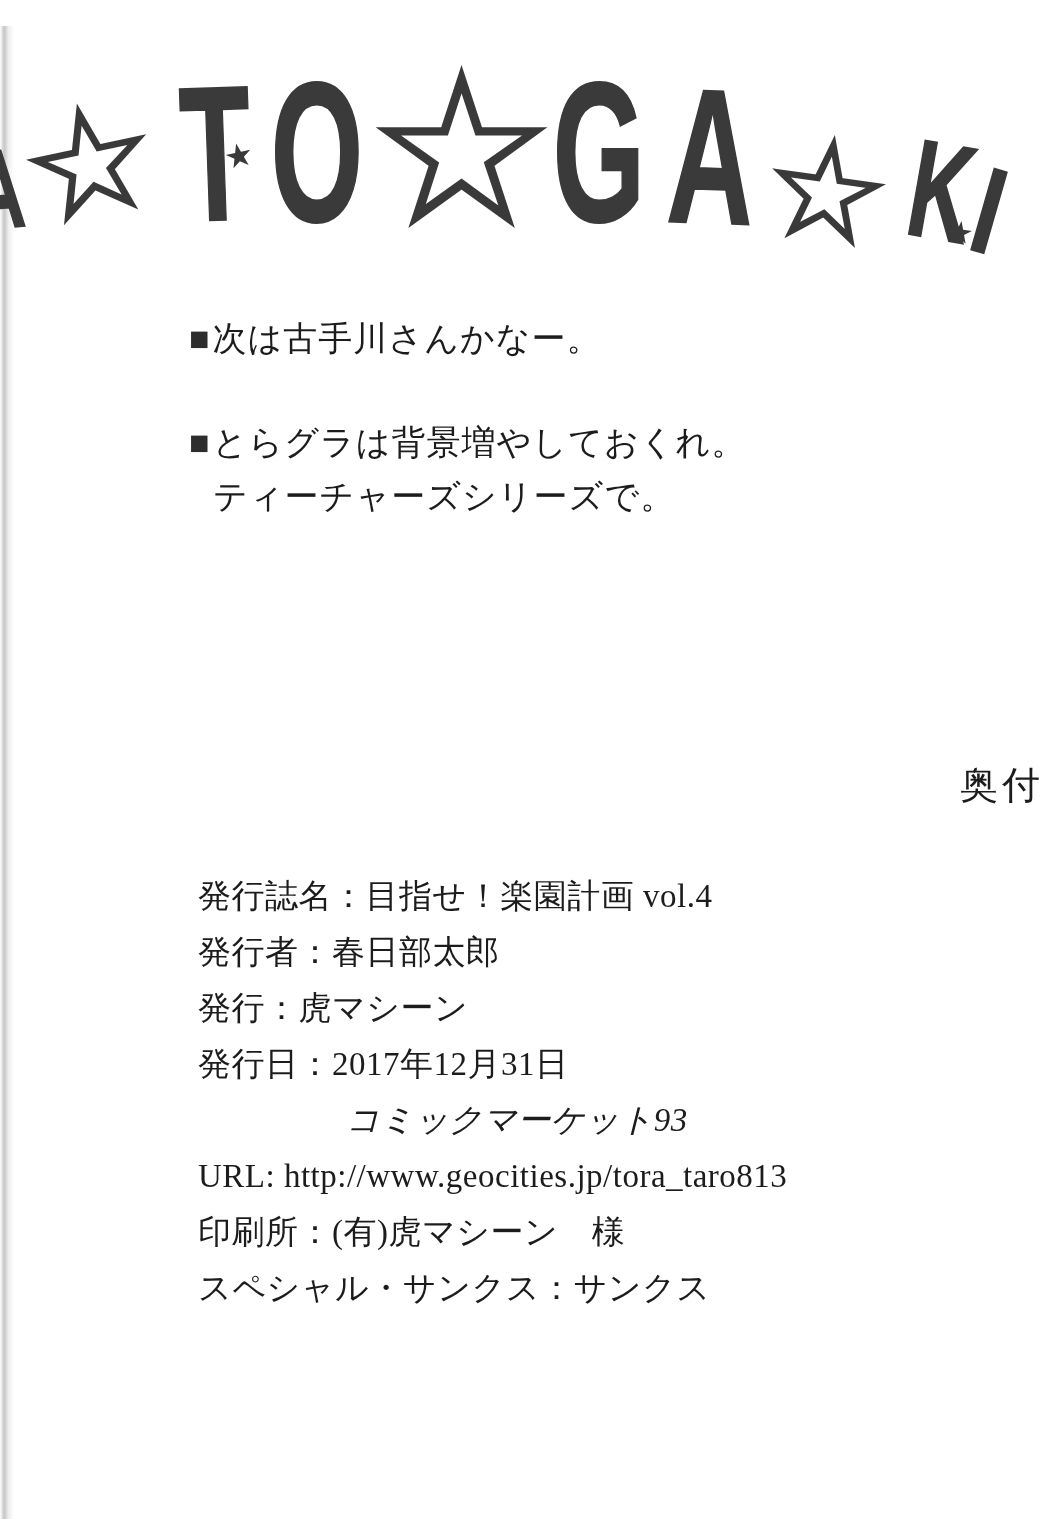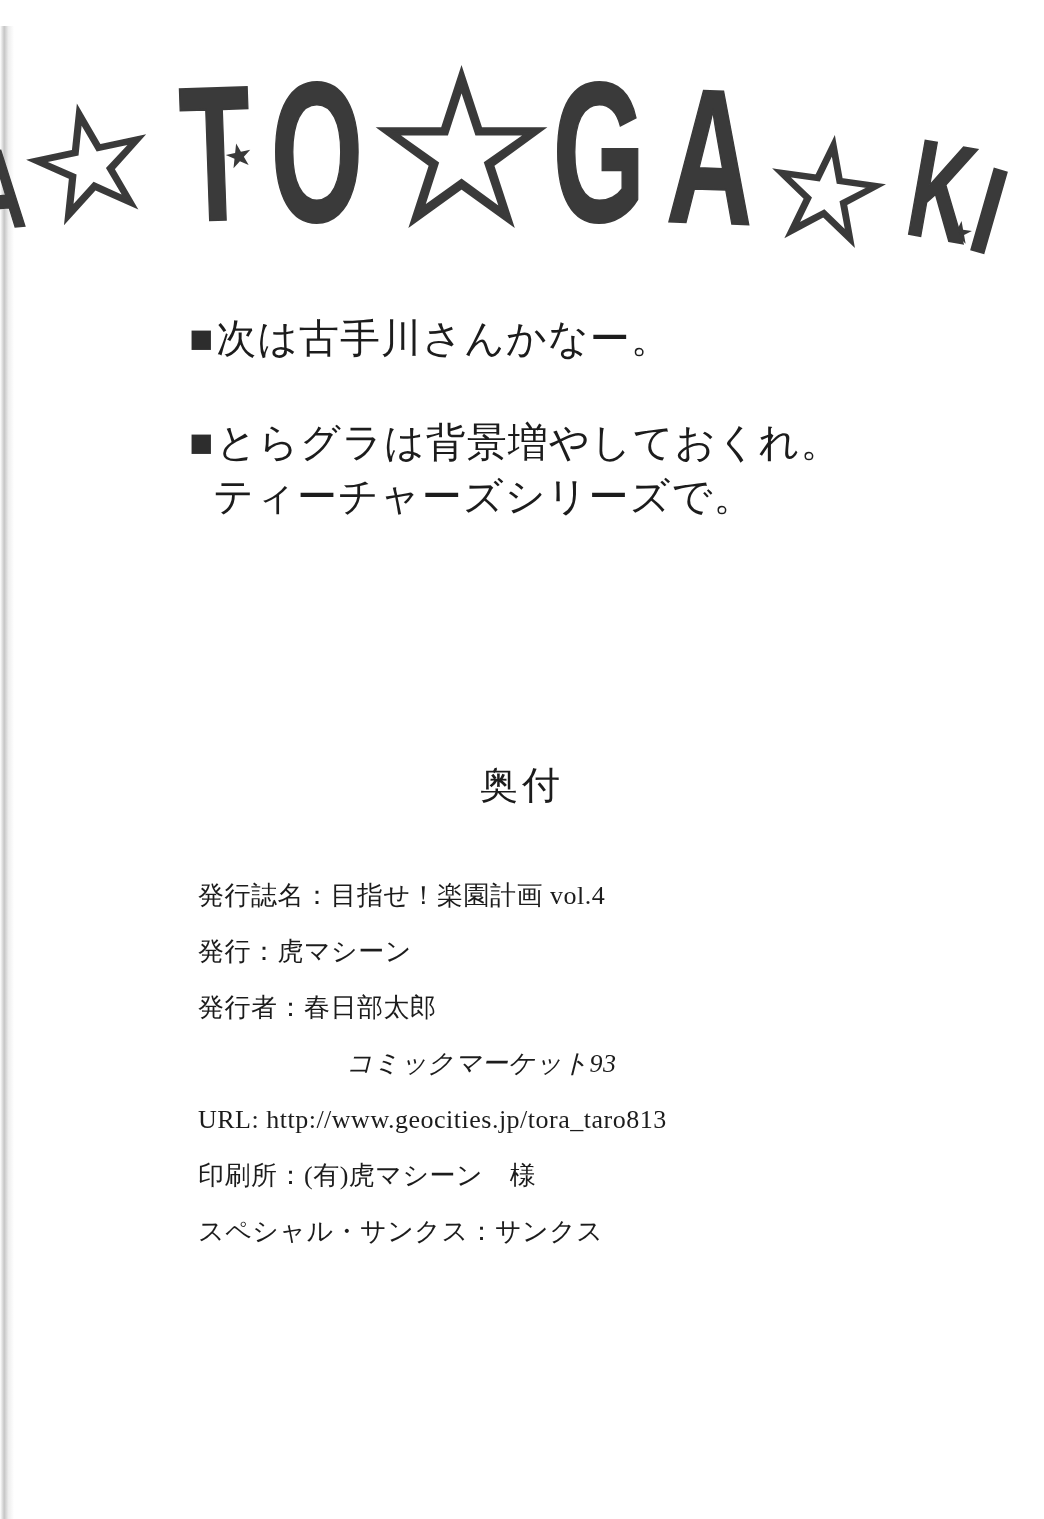--- a/index.html
+++ b/index.html
@@ -63,44 +63,44 @@
     transform: translate(-50%, -50%);
     font-size: 0.22em;
     -webkit-text-stroke: 0;
   }
 
   
   .afterword {
     position: absolute;
     top: 312px;
     left: 189px;
-    font-size: 40px;
+    font-size: 34px;
     line-height: 54px;
     letter-spacing: 1px;
   }
   .aw-item { margin-bottom: 50px; }
   .aw-line { white-space: nowrap; }
   .aw-line2 { padding-left: 24px; }
   .bullet-sq { color: #2d2d2d; margin-right: 2px; }
 
   
   .okuzuke-heading {
     position: absolute;
     top: 760px;
     left: 0;
     width: 100%;
-    text-align: center;
+    text-align: right;
     font-size: 38px;
     letter-spacing: 4px;
   }
   .colophon {
     position: absolute;
     top: 868px;
     left: 198px;
-    font-size: 26px;
+    font-size: 33px;
     line-height: 56px;
     letter-spacing: 0.5px;
   }
   .col-line { white-space: nowrap; }
   .col-line.indent { padding-left: 148px; font-style: italic; }
 </style>
 </head>
 <body>
 
 <div class="scan-edge"></div>
@@ -125,19 +125,20 @@
   <div class="aw-item">
     <div class="aw-line"><span class="bullet-sq">■</span><span>とらグラは背景増やしておくれ。</span></div>
     <div class="aw-line aw-line2"><span>ティーチャーズシリーズで。</span></div>
   </div>
 </div>
 
 <div class="okuzuke-heading">奥付</div>
 
 <div class="colophon">
   <div class="col-line">発行誌名：目指せ！楽園計画 vol.4</div>
+  <div class="col-line">発行者：春日部太郎</div>
   <div class="col-line">発行：虎マシーン</div>
-  <div class="col-line">発行者：春日部太郎</div>
+  <div class="col-line">発行日：2017年12月31日</div>
   <div class="col-line indent">コミックマーケット93</div>
   <div class="col-line">URL: http://www.geocities.jp/tora_taro813</div>
   <div class="col-line">印刷所：(有)虎マシーン　様</div>
   <div class="col-line">スペシャル・サンクス：サンクス</div>
 </div>
 
 </body></html>

